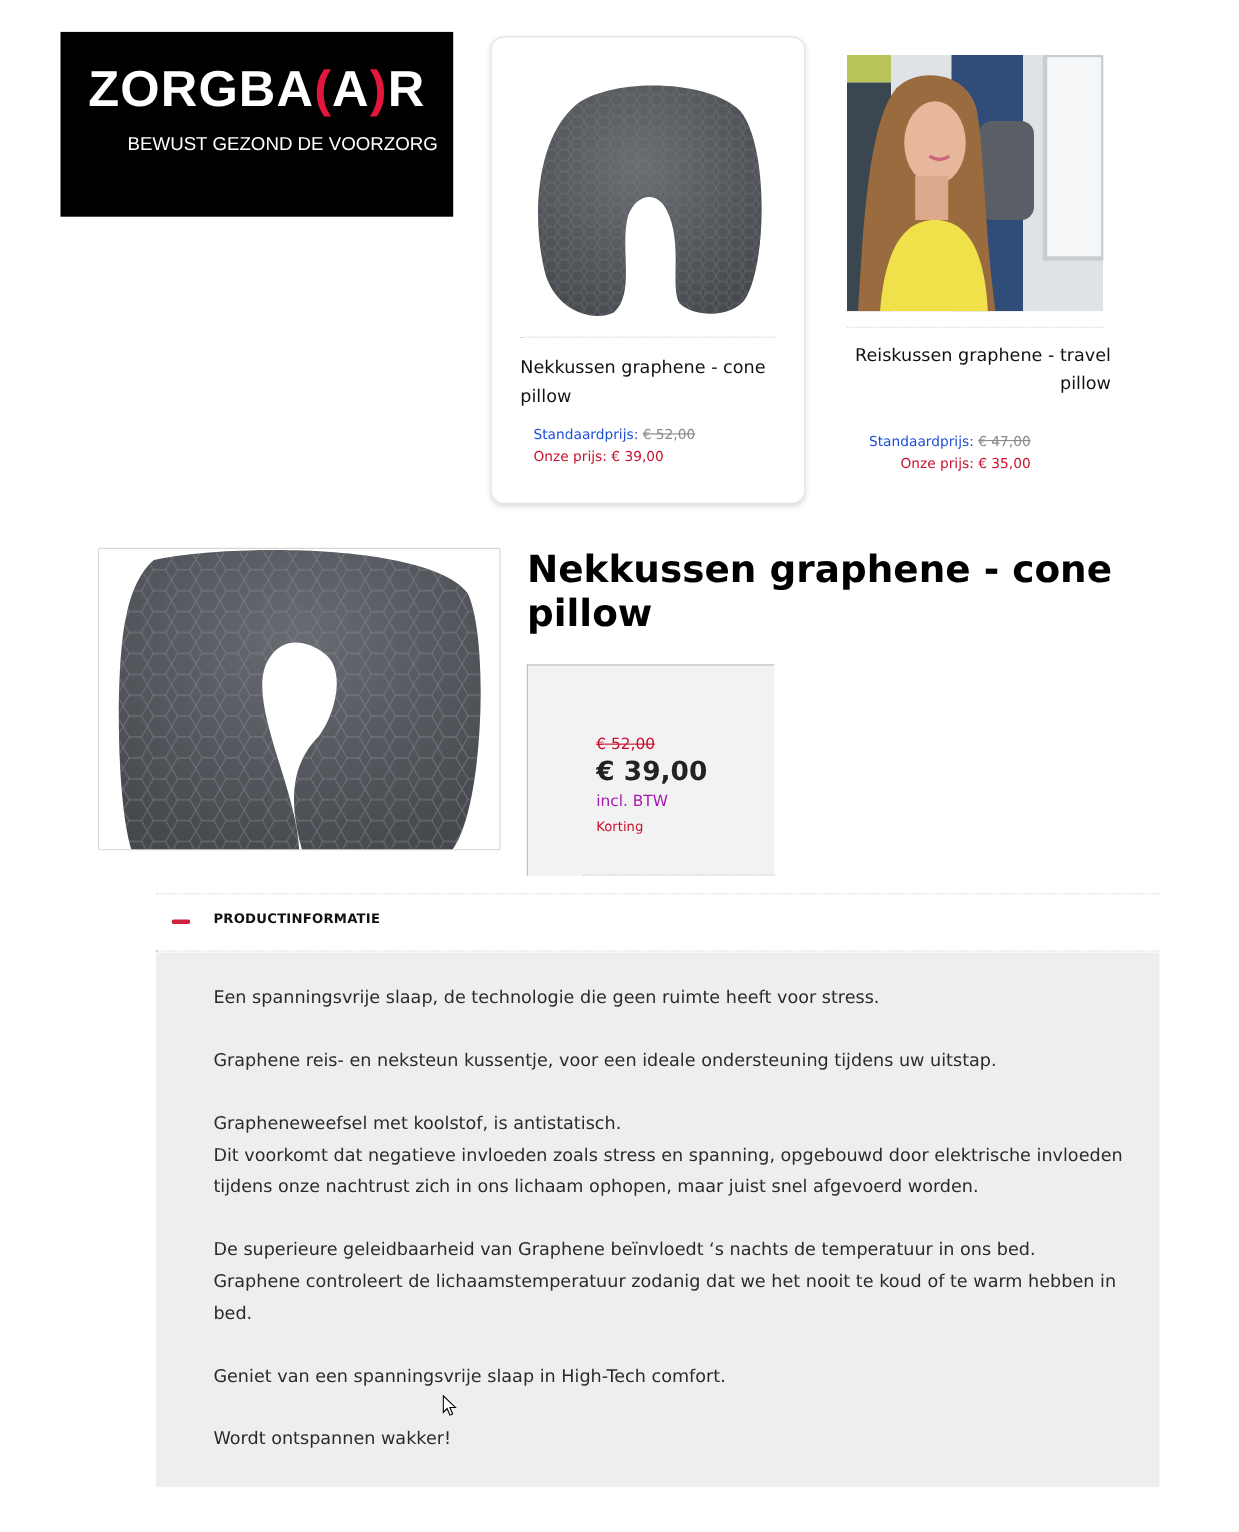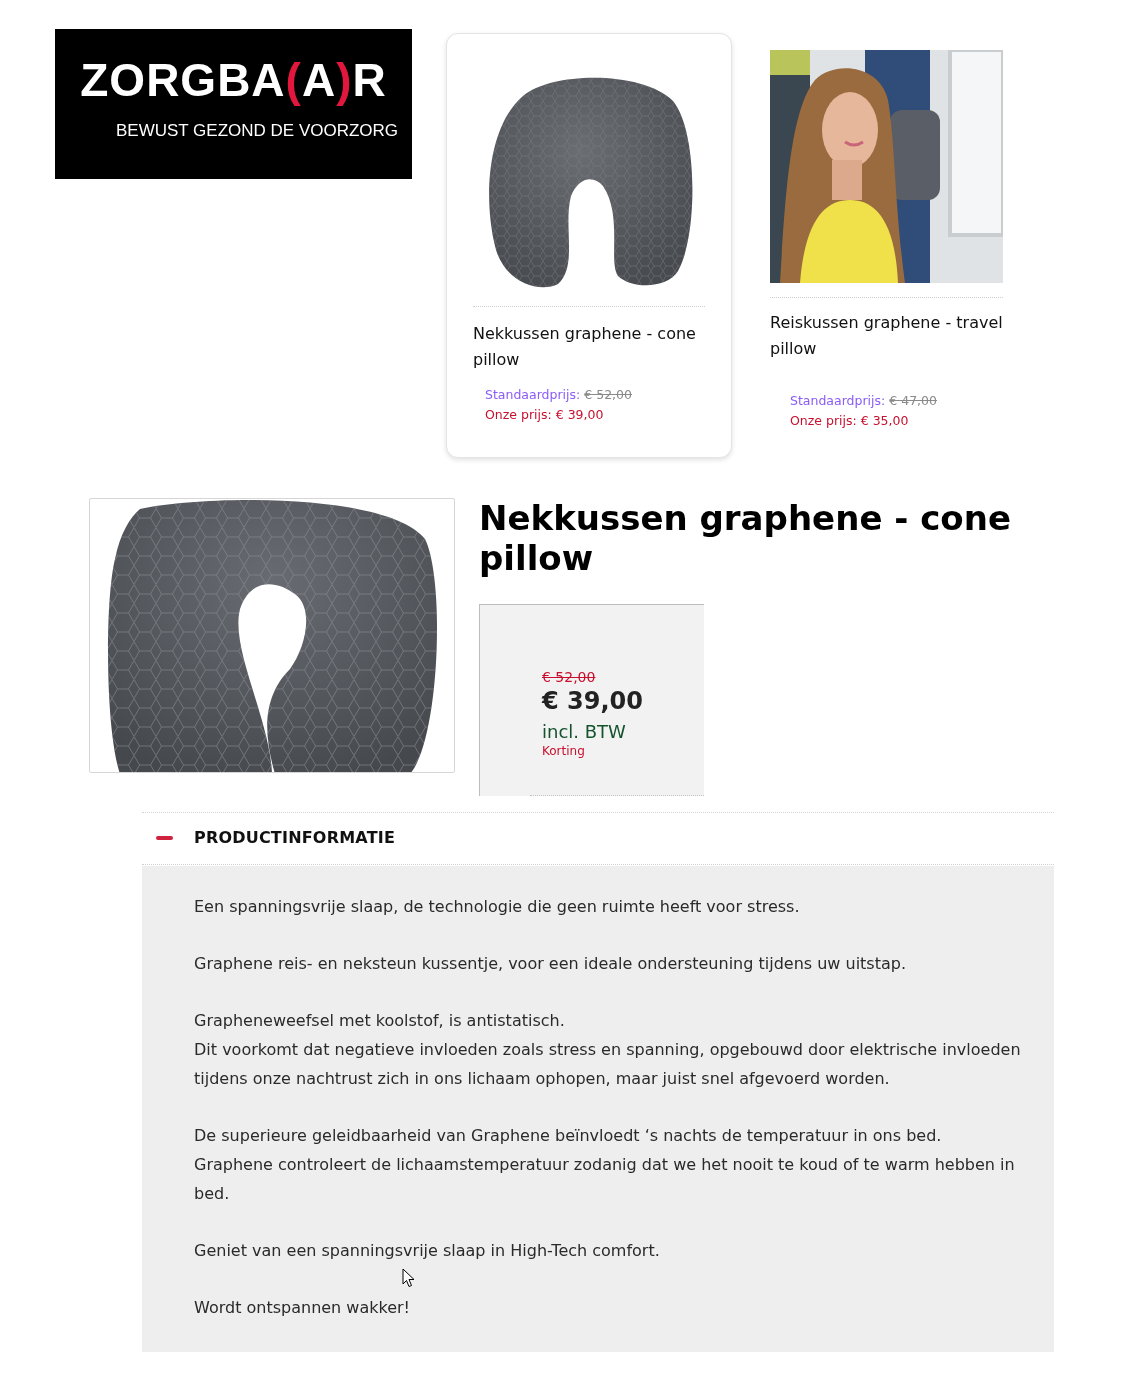--- a/index.html
+++ b/index.html
@@ -1,59 +1,59 @@
 <!DOCTYPE html>
 <html><head>
 <meta charset="utf-8">
 <style>
   * { box-sizing: border-box; margin: 0; padding: 0; }
   html, body { width: 1126px; height: 1393px; background: #ffffff; overflow: hidden; }
   body { position: relative; font-family: "DejaVu Sans", sans-serif; color: #1a1a1a; }
 
   
-  .logo { position: absolute; left: 55px; top: 29px; width: 357px; height: 150px; background: #000; color: #fff; text-align: center; }
+  .logo { position: absolute; left: 55px; top: 29px; width: 357px; height: 168px; background: #000; color: #fff; text-align: center; }
   .logo-main { position: absolute; left: 0; right: 0; top: 28px; font-family: "Liberation Sans", sans-serif; font-weight: bold; font-size: 46px; letter-spacing: 1px; line-height: 1; }
   .logo-main .accent { color: #e3173e; }
   .logo-tag { position: absolute; left: 0; right: 0; top: 92px; font-family: "Liberation Sans", sans-serif; font-size: 17px; letter-spacing: 0px; padding-left: 47px; }
 
   
   .card { position: absolute; }
   .card.featured { left: 446px; top: 33px; width: 286px; height: 425px; border: 1px solid #e4e4e4; border-radius: 12px; box-shadow: 0 2px 5px rgba(0,0,0,0.12); background: #fff; }
-  .card.plain { left: 770px; top: 50px; width: 233px; height: 400px; }
+  .card.plain { left: 770px; top: 50px; width: 233px; height: 400px; text-align: right; }
   .card-img { position: absolute; }
   .card.featured .card-img { left: 36px; top: 32px; width: 220px; height: 225px; }
   .card.plain .card-img { left: 0; top: 0; width: 233px; height: 233px; }
   .card-divider { position: absolute; height: 0; border-top: 1px dotted #cfcfcf; }
   .card.featured .card-divider { left: 26px; right: 26px; top: 272px; }
   .card.plain .card-divider { left: 0; right: 0; top: 247px; }
   .card-title { position: absolute; font-size: 16px; line-height: 26px; color: #111; }
   .card.featured .card-title { left: 26px; top: 287px; width: 240px; }
   .card.plain .card-title { left: 0; top: 260px; width: 240px; }
   .card-prices { position: absolute; font-size: 12.5px; line-height: 20px; }
   .card.featured .card-prices { left: 38px; top: 351px; }
   .card.plain .card-prices { left: 20px; top: 341px; }
-  .std-label { color: #8b5cf6; }
+  .std-label { color: #1d4ed8; }
   .std-value { color: #8a8a8a; text-decoration: line-through; }
   .our-price { color: #c8102e; }
 
   
   .main-img { position: absolute; left: 89px; top: 498px; width: 366px; height: 275px; border: 1px solid #d6d6d6; border-radius: 2px; background: #fff; overflow: hidden; }
   .product-title { position: absolute; left: 479px; top: 498px; width: 560px; font-size: 34px; line-height: 40px; font-weight: bold; color: #000; }
   .price-box { position: absolute; left: 479px; top: 604px; width: 225px; height: 192px; background: #f2f2f2; border-left: 1px solid #bdbdbd; border-top: 1px solid #bdbdbd; }
   .price-box .dot-bottom { position: absolute; left: 50px; right: 0; bottom: 0; border-top: 1px dotted #c5c5c5; }
   .pb-old { position: absolute; left: 62px; top: 64px; font-size: 14px; color: #c8102e; text-decoration: line-through; }
   .pb-new { position: absolute; left: 62px; top: 82px; font-size: 24px; font-weight: bold; color: #222; }
-  .pb-vat { position: absolute; left: 62px; top: 116px; font-size: 18px; color: #14532d; }
+  .pb-vat { position: absolute; left: 62px; top: 116px; font-size: 14px; color: #a21caf; }
   .pb-disc { position: absolute; left: 62px; top: 139px; font-size: 12px; color: #c8102e; }
 
   
   .acc-topline { position: absolute; left: 142px; top: 812px; width: 912px; border-top: 1px dotted #d4d4d4; }
   .acc-header { position: absolute; left: 142px; top: 813px; width: 912px; height: 52px; border-bottom: 1px dotted #cfcfcf; cursor: pointer; }
   .acc-minus { position: absolute; left: 14px; top: 23px; width: 17px; height: 4px; border-radius: 2px; background: #d0213f; }
-  .acc-title { position: absolute; left: 52px; top: 15px; font-size: 16px; font-weight: bold; color: #111; letter-spacing: 0.2px; }
+  .acc-title { position: absolute; left: 52px; top: 15px; font-size: 12px; font-weight: bold; color: #111; letter-spacing: 0.2px; }
   .acc-body { position: absolute; left: 142px; top: 866px; width: 912px; height: 486px; background: #eeeeee; }
   .acc-text { position: absolute; left: 52px; top: 26px; width: 840px; font-size: 16px; line-height: 29px; color: #2a2a2a; }
   .acc-text p { margin-bottom: 28px; }
   .acc-text p.tight { margin-bottom: 0; }
 
   
   .cursor { position: absolute; left: 402px; top: 1268px; width: 14px; height: 20px; }
   svg { display: block; }
 </style>
 </head>

